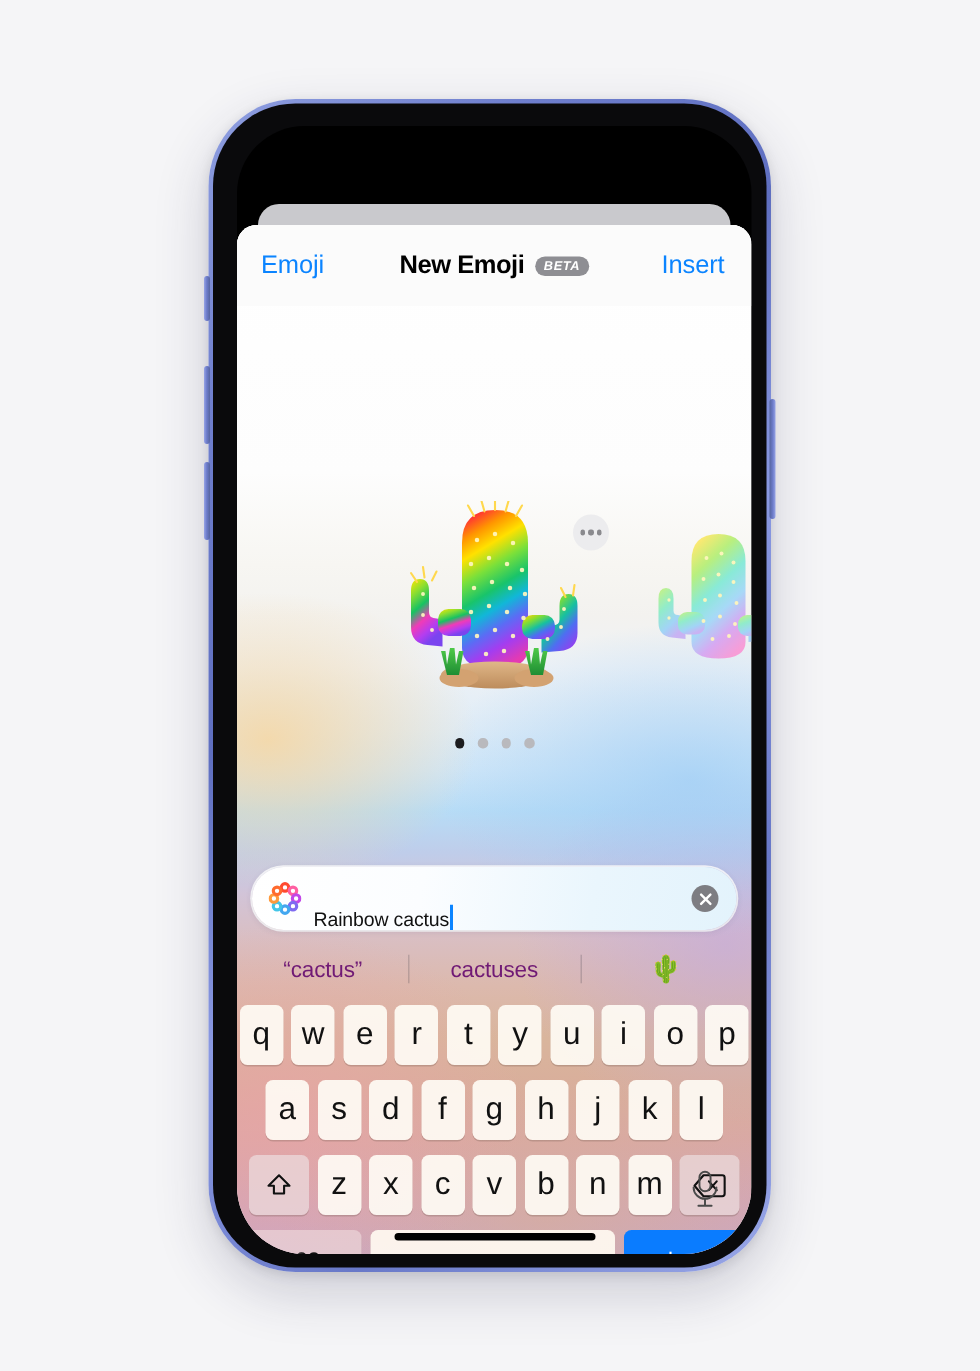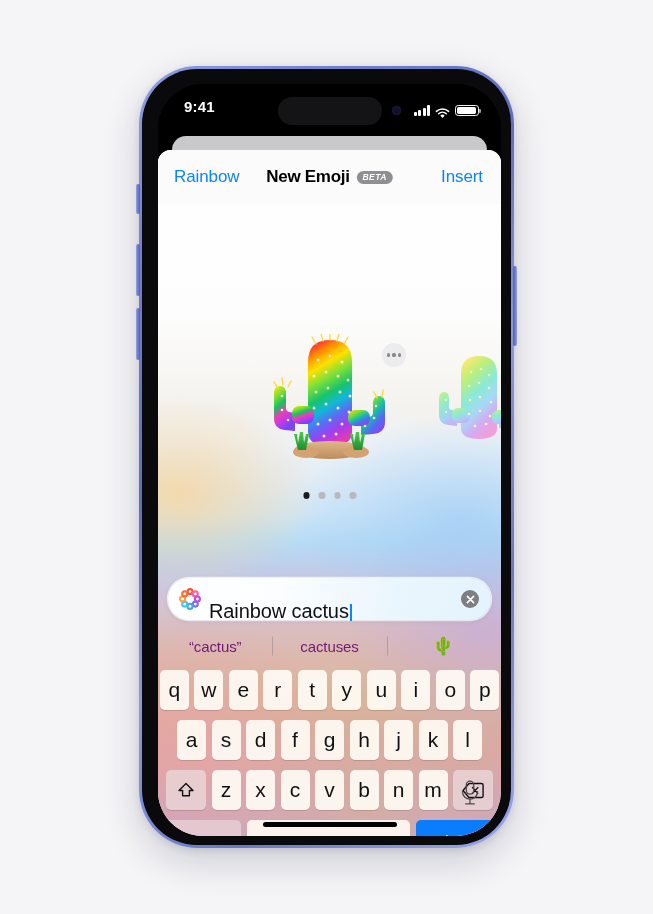--- a/index.html
+++ b/index.html
@@ -330,21 +330,21 @@
   }
   .genmoji-icon {
     position: absolute;
     left: 11px;
     width: 22px; height: 22px;
   }
   .field-text {
     position: absolute;
     left: 41px;
     right: 44px;
-    font-size: 20px;
+    font-size: 13px;
     color: #111;
     letter-spacing: -0.1px;
     white-space: nowrap;
     overflow: hidden;
     margin-top: 25px;
   }
   .caret {
     display: inline-block;
     width: 2px;
     height: 17px;
@@ -472,52 +472,29 @@
 
   <div class="phone-outer">
     <div class="btn-side btn-action"></div>
     <div class="btn-side btn-volup"></div>
     <div class="btn-side btn-voldown"></div>
     <div class="btn-side btn-power"></div>
 
     <div class="phone-band">
       <div class="phone-screen">
 
-        <div class="status-bar">
-          <div class="dynamic-island"></div>
-          <div class="di-camera"></div>
-          <div class="status-time">9:41</div>
-          <div class="status-right">
-            <div class="sig-bars">
-              <i></i>
-                <i></i>
-                <i></i>
-                <i></i>
-            </div>
-            <div class="wifi-icon">
-              <svg width="15" height="11" viewBox="0 0 15 11">
-                <path d="M7.5 9.9 L5.3 7.5 a3.2 3.2 0 0 1 4.4 0 Z" fill="#fff"></path>
-                <path d="M3.6 5.8 a5.8 5.8 0 0 1 7.8 0" stroke="#fff" stroke-width="1.5" fill="none" stroke-linecap="round"></path>
-                <path d="M1.4 3.4 a8.9 8.9 0 0 1 12.2 0" stroke="#fff" stroke-width="1.5" fill="none" stroke-linecap="round"></path>
-              </svg>
-            </div>
-            <div class="batt">
-                <i></i>
-              </div>
-          </div>
-        </div>
 
         <div class="sheet-behind"></div>
 
         <div class="sheet">
           <div class="sheet-bg"></div>
           <div class="sheet-bg2"></div>
 
           <div class="navbar">
-            <div class="nav-cancel">Rainbow</div>
+            <div class="nav-cancel">Emoji</div>
             <div class="nav-center">
               <span class="nav-title">New Emoji</span>
               <span class="beta-badge">BETA</span>
             </div>
             <div class="nav-insert">Insert</div>
           </div>
 
           <div class="canvas-area">
 
             <div class="more-btn">

